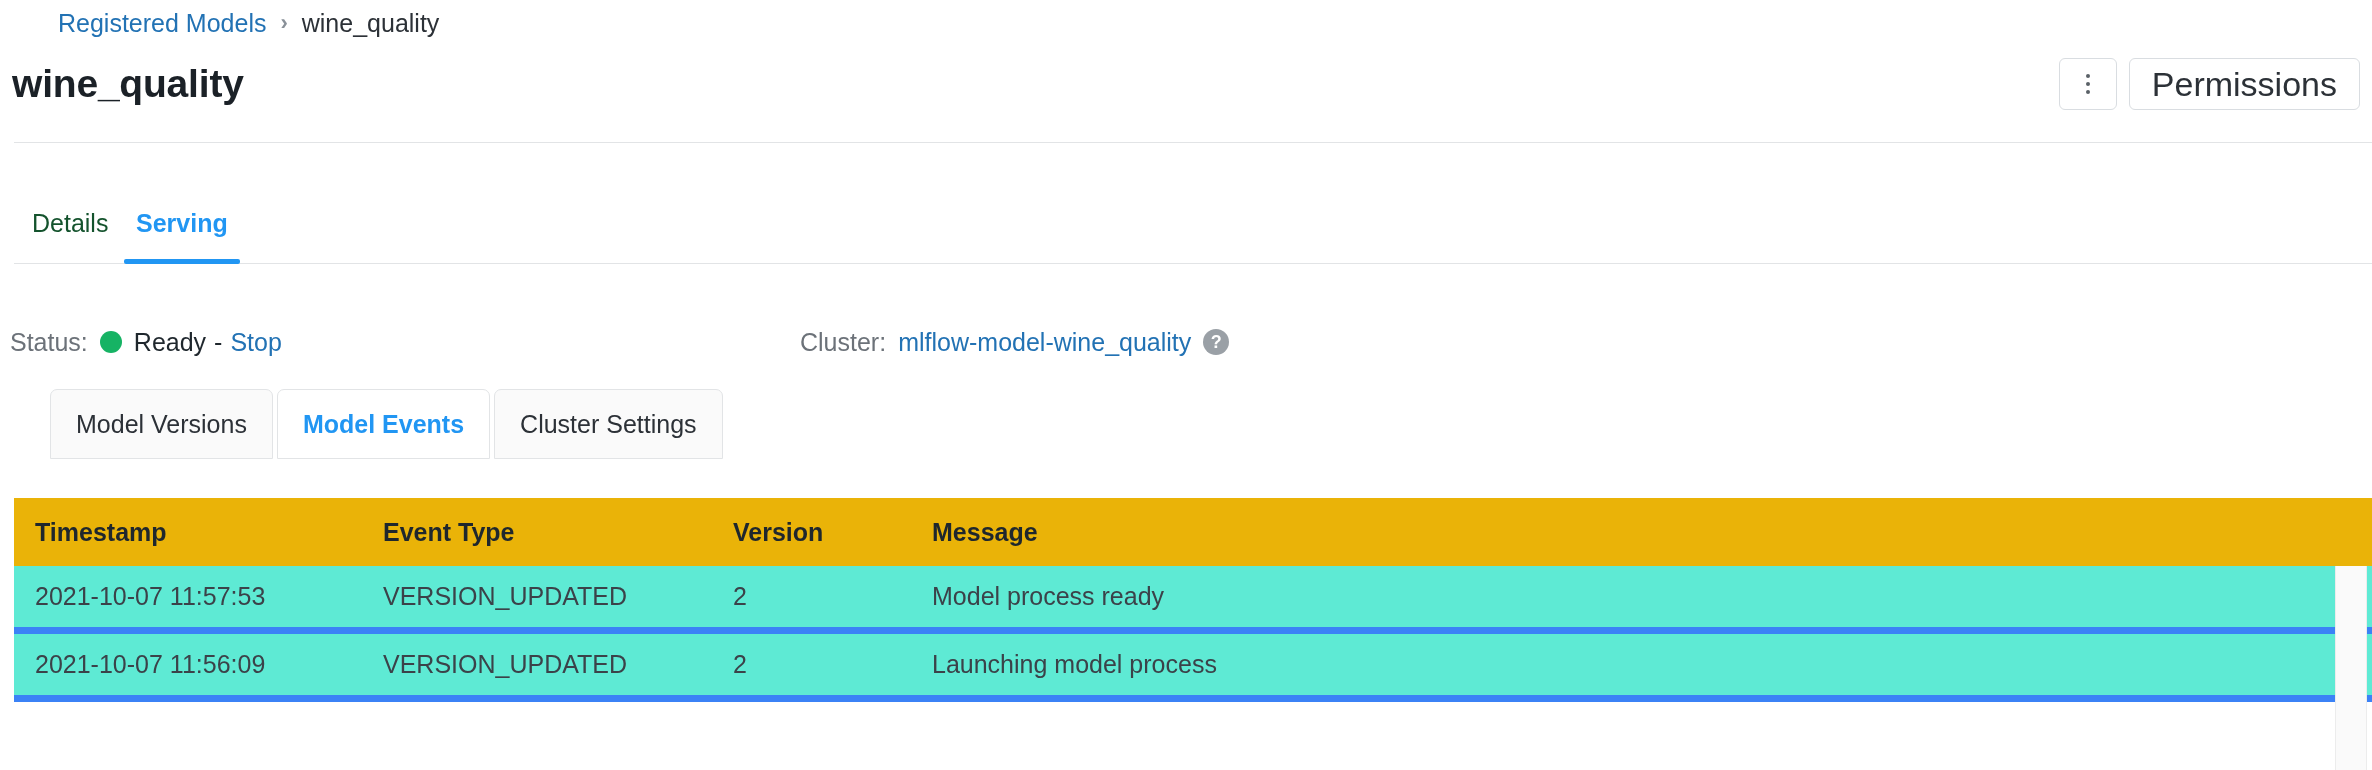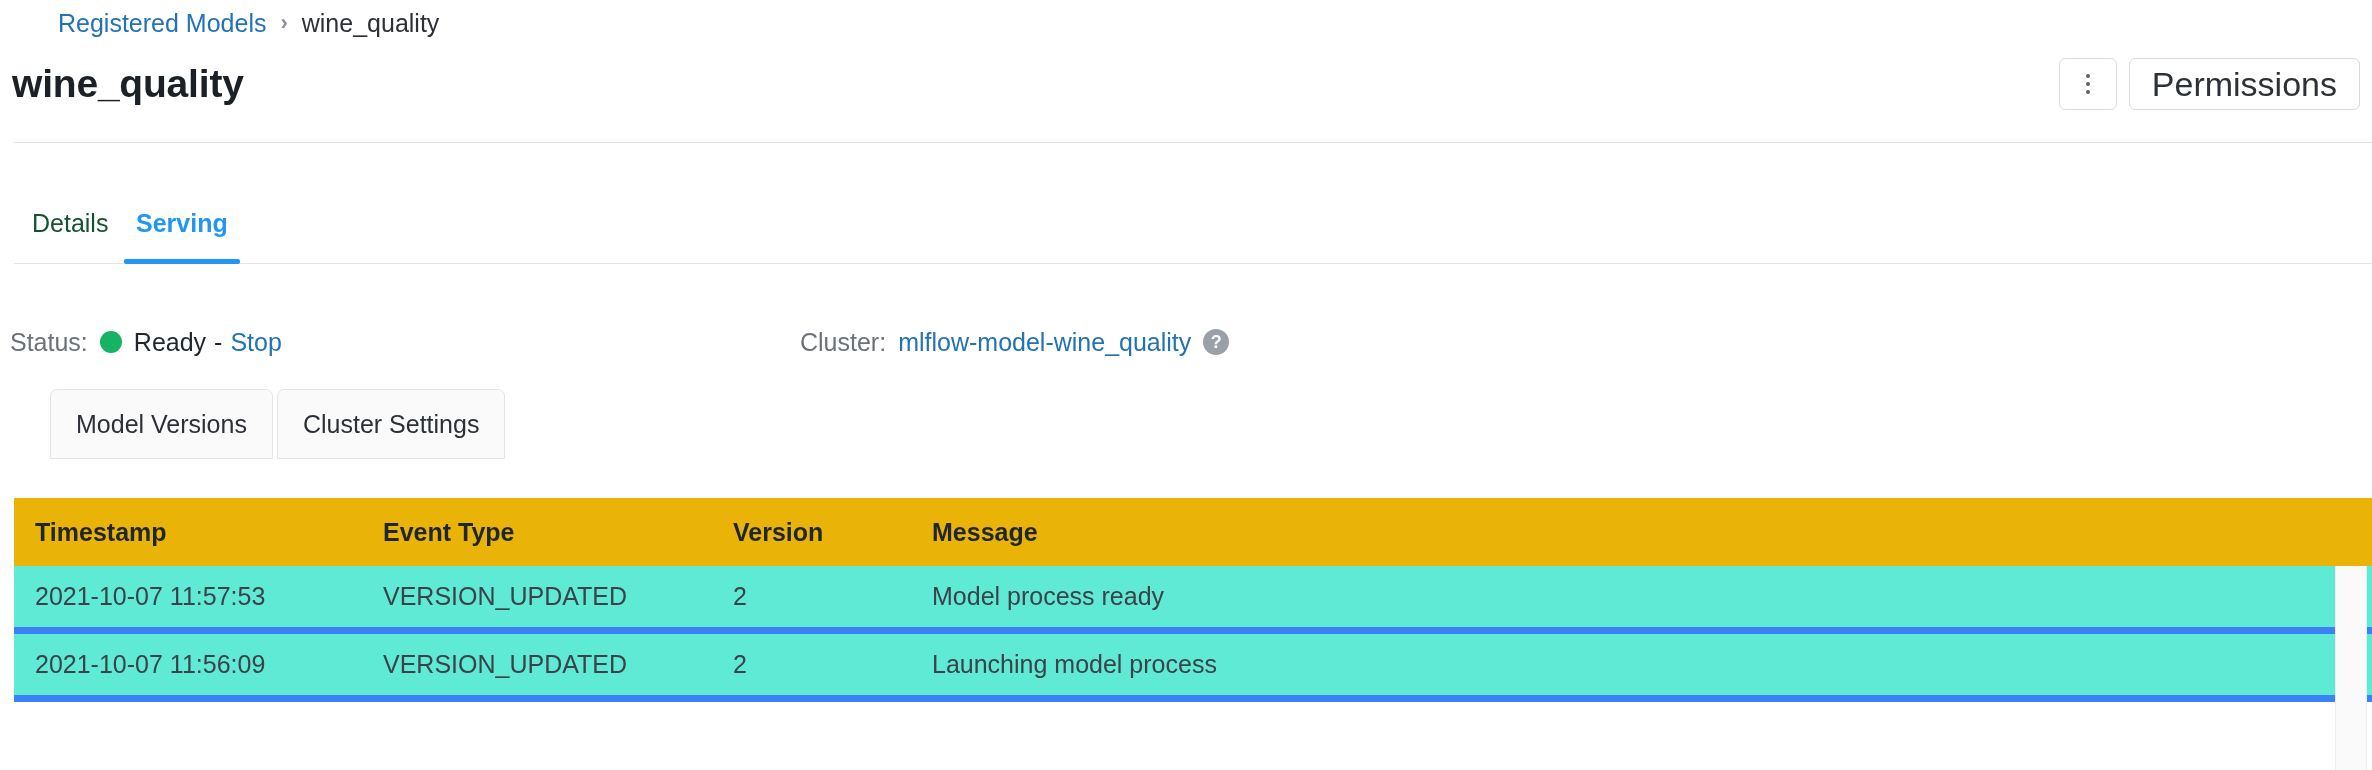--- a/index.html
+++ b/index.html
@@ -368,20 +368,23 @@
     <span class="link link-blue-bright">mlflow-model-wine_quality</span>
     <span class="help-icon">?</span>
   </div>
 
 </div>
 
 <div class="sub-tabs">
   <div class="sub-tab">
     <span>Model Versions</span>
   </div>
+  <div class="sub-tab active">
+    <span>Model Events</span>
+  </div>
   <div class="sub-tab">
     <span>Cluster Settings</span>
   </div>
 </div>
 
 <div class="table">
 
   <div class="thead">
     <div class="cell col-ts">Timestamp</div>
     <div class="cell col-type">Event Type</div>

